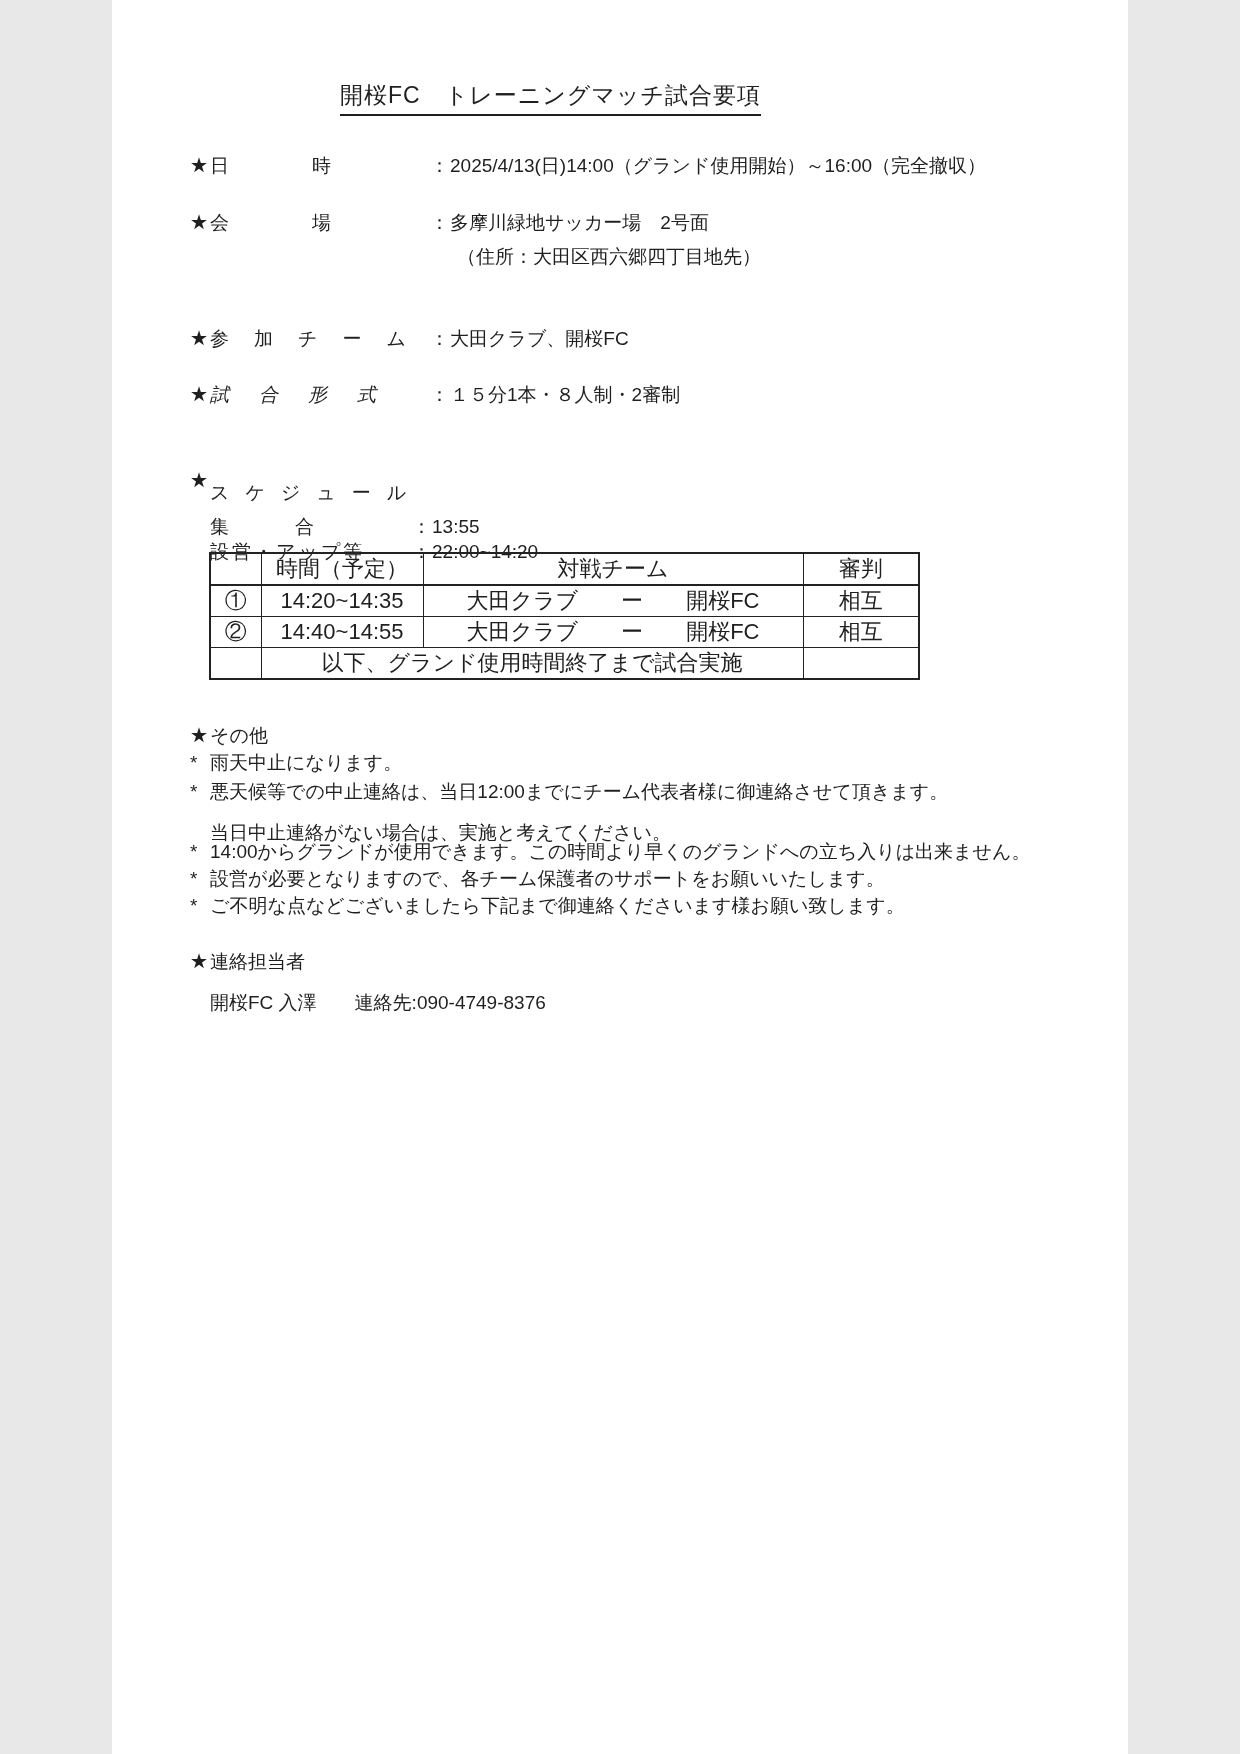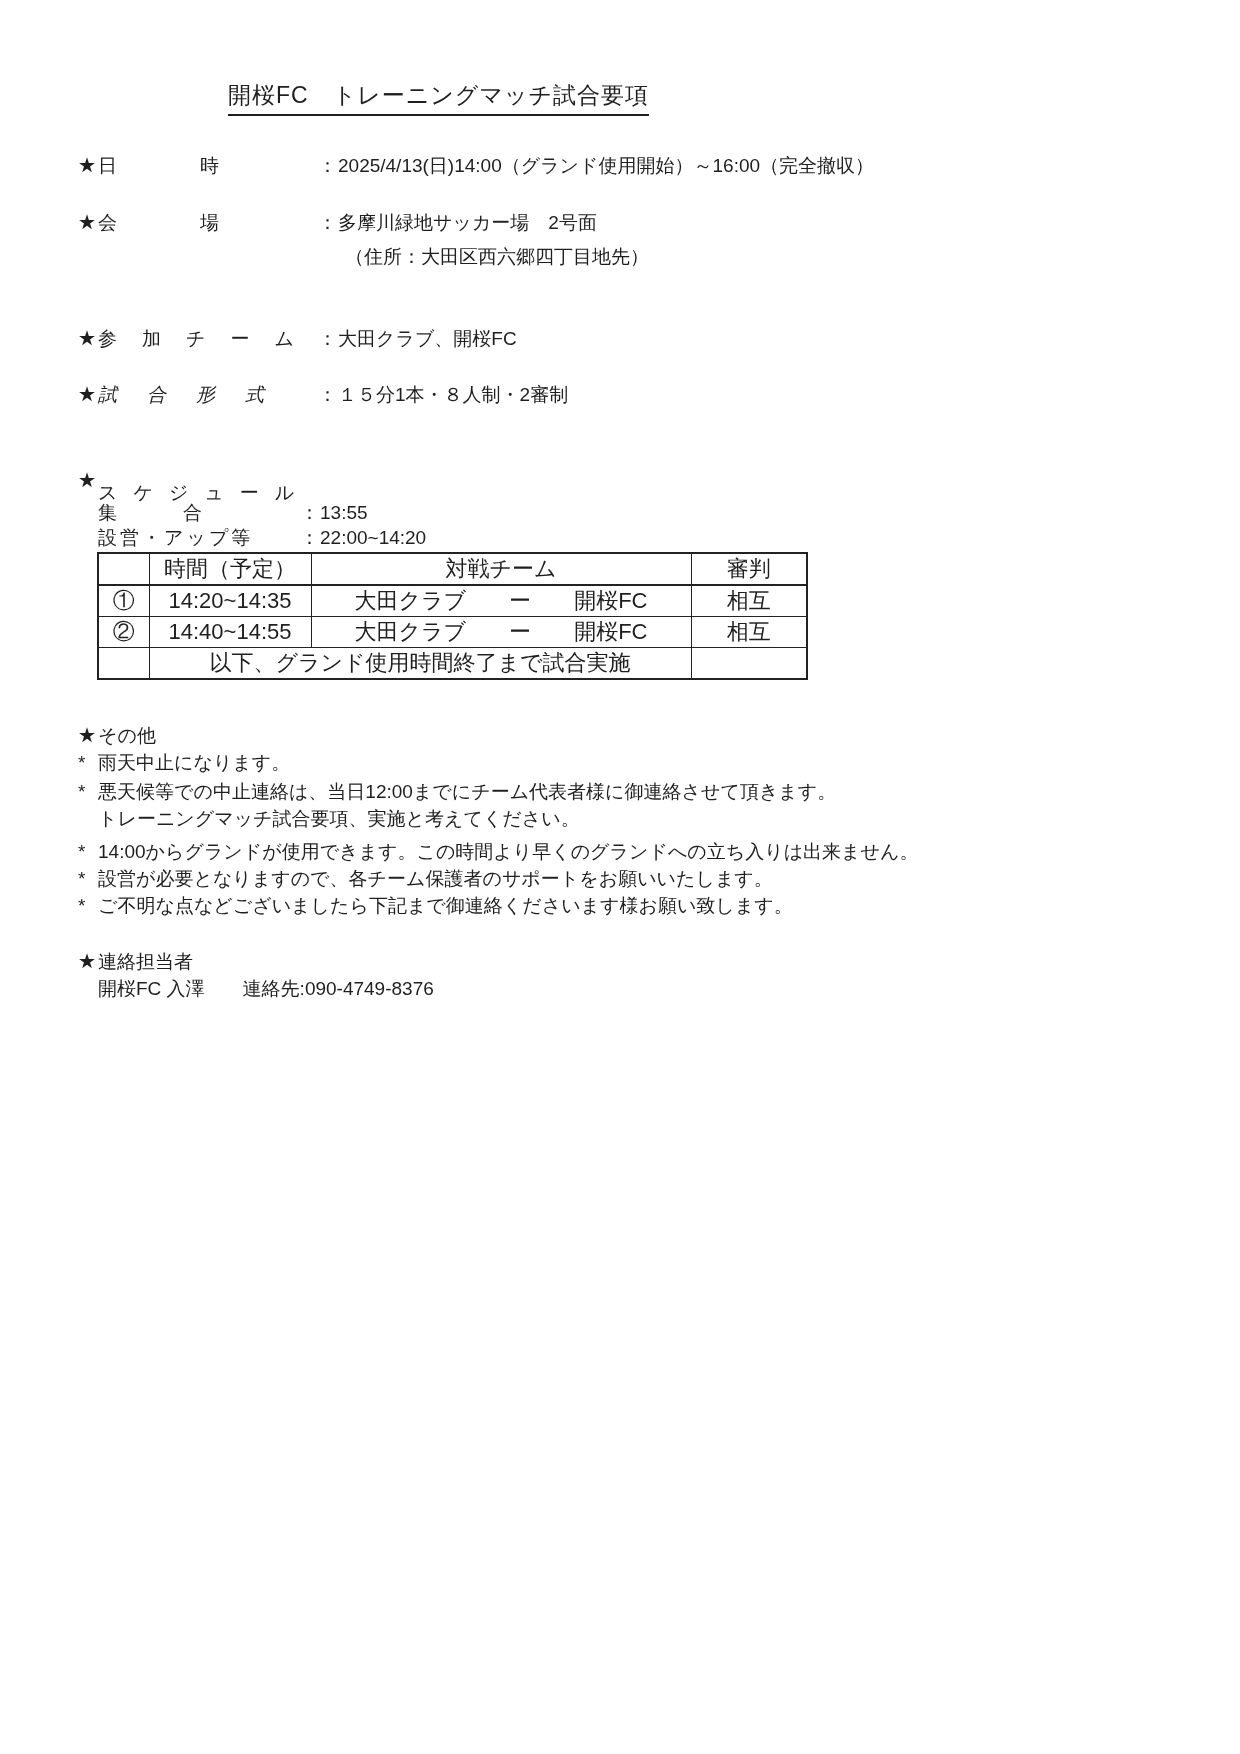--- a/index.html
+++ b/index.html
@@ -1,18 +1,18 @@
 <!DOCTYPE html>
 <html lang="ja"><head>
 <meta charset="utf-8">
 <style>
   html,body{margin:0;padding:0;background:#e8e8e8;}
   .page{
     position:relative;
-    width:1240px;height:1754px;
+    width:1016px;height:1754px;
     margin:0 auto;
     background:#ffffff;
     font-family:"Liberation Sans",sans-serif;
     color:#1f1f1f;
     overflow:hidden;
   }
   .title{
     position:absolute;left:228px;top:80px;
     font-size:23px;font-weight:normal;margin:0;
     letter-spacing:1px;
@@ -30,21 +30,21 @@
   .lbl-sub{display:inline-block;width:202px;white-space:nowrap;}
   .ls-xl{letter-spacing:83px;}
   .ls-team{letter-spacing:25px;}
   .ls-fmt{letter-spacing:30px;font-style:italic;}
   .ls-sched{letter-spacing:16px;margin-top:12px;}
   .ls-meet{letter-spacing:66px;}
   .ls-setup{letter-spacing:3px;}
   .colon{display:inline-block;width:20px;}
   .val{display:inline-block;}
   .note-bullet{display:inline-block;width:20px;font-size:19px;}
-  .sub-row{position:absolute;left:98px;font-size:19px;line-height:21px;white-space:nowrap;display:flex;}
+  .sub-row{position:absolute;left:98px;font-size:19px;line-height:21px;white-space:nowrap;display:flex;margin-top:14px;}
   table.sched{
     position:absolute;left:97px;top:552px;
     border-collapse:collapse;table-layout:fixed;
     width:709px;font-size:22px;
     border:2px solid #222222;
   }
   table.sched td{
     border:1px solid #222222;
     height:26px;padding:0;text-align:center;
     overflow:hidden;white-space:nowrap;
@@ -158,21 +158,21 @@
   </div>
   <div class="row" style="top:752px">
     <span class="note-bullet">*</span>
     <span class="val">雨天中止になります。</span>
   </div>
   <div class="row" style="top:781px">
     <span class="note-bullet">*</span>
     <span class="val">悪天候等での中止連絡は、当日12:00までにチーム代表者様に御連絡させて頂きます。</span>
   </div>
   <div class="sub-row" style="top:808px">
-    <span class="val">トレーニングマッチ試合要項、実施と考えてください。</span>
+    <span class="val">当日中止連絡がない場合は、実施と考えてください。</span>
   </div>
   <div class="row" style="top:841px">
     <span class="note-bullet">*</span>
     <span class="val">14:00からグランドが使用できます。この時間より早くのグランドへの立ち入りは出来ません。</span>
   </div>
   <div class="row" style="top:868px">
     <span class="note-bullet">*</span>
     <span class="val">設営が必要となりますので、各チーム保護者のサポートをお願いいたします。</span>
   </div>
   <div class="row" style="top:895px">

